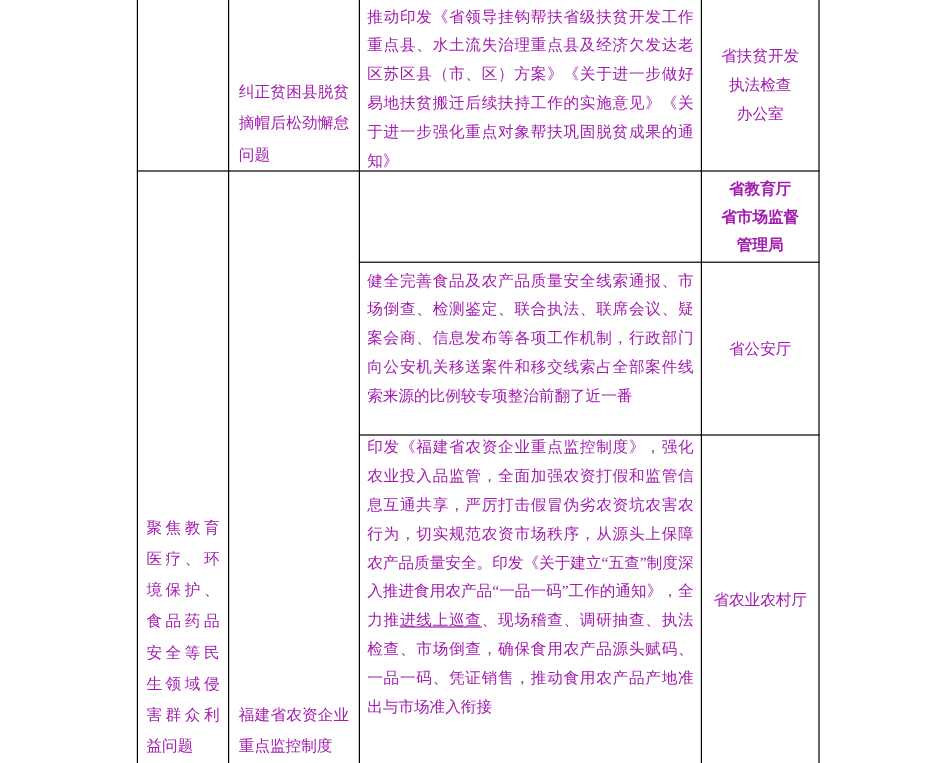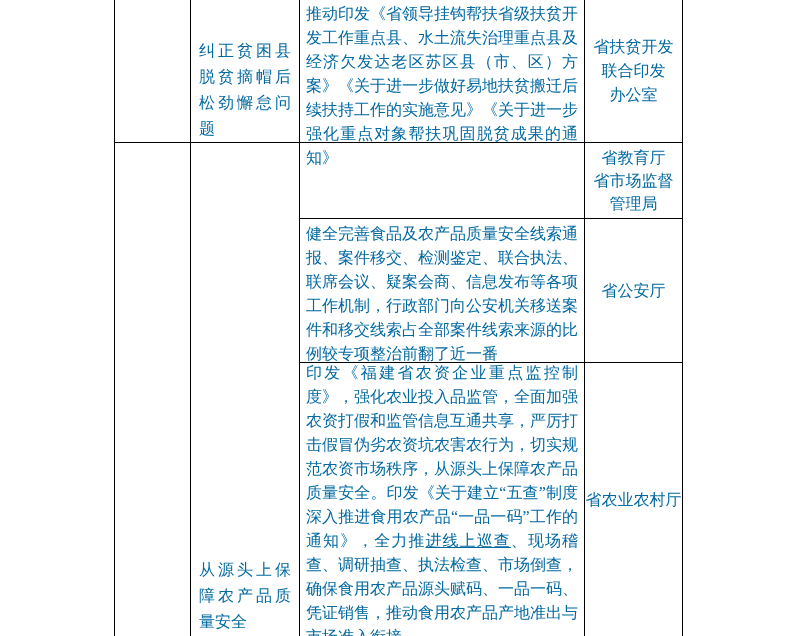--- a/index.html
+++ b/index.html
@@ -4,60 +4,63 @@
 <style>
   html,body { margin:0; padding:0; background:#ffffff; }
   .page {
     position:relative; width:793px; height:636px; background:#ffffff;
     overflow:hidden; color:#000;
     font-family:"Liberation Serif","DejaVu Serif",serif;
   }
   .vline, .hline { position:absolute; background:#000000; }
   .vline { width:1px; }
   .hline { height:1px; }
-  .cell { position:absolute; box-sizing:border-box; font-size:16px; color:#0369a1; }
+  .cell { position:absolute; box-sizing:border-box; font-size:13px; color:#a21caf; }
   .center-v { display:flex; flex-direction:column; justify-content:flex-end; }
   .jtxt { text-align:justify; text-justify:inter-character; line-height:26px; }
   .measure { text-align:justify; text-justify:inter-character; line-height:24px; }
   .unit { display:flex; align-items:center; justify-content:center; }
   .unit-txt { width:100%; text-align:center; white-space:pre-line; line-height:24px; }
-  .lh23 { line-height:23px; }
+  .lh23 { line-height:23px;font-weight:bold; }
   .underline { text-decoration:underline; }
 </style>
 </head>
 <body>
 
 <div class="page">
 
   <div class="vline" style="left:114px;top:0;height:636px"></div>
   <div class="vline" style="left:190px;top:0;height:636px"></div>
   <div class="vline" style="left:299px;top:0;height:636px"></div>
   <div class="vline" style="left:584px;top:0;height:636px"></div>
   <div class="vline" style="left:682px;top:0;height:636px"></div>
   <div class="hline" style="left:114px;top:142px;width:569px"></div>
   <div class="hline" style="left:299px;top:218px;width:384px"></div>
   <div class="hline" style="left:299px;top:362px;width:384px"></div>
 
   <div class="cell" style="left:0;top:0;width:114px;height:636px"></div>
 
+  <div class="cell center-v" style="left:115px;top:143px;width:75px;height:492px;padding:10px 7px 0">
+    <div class="jtxt">聚焦教育医疗、环境保护、食品药品安全等民生领域侵害群众利益问题</div>
+  </div>
 
   <div class="cell center-v" style="left:191px;top:0;width:108px;height:142px;padding:0 8px">
     <div class="jtxt">纠正贫困县脱贫摘帽后松劲懈怠问题</div>
   </div>
   <div class="cell center-v" style="left:191px;top:143px;width:108px;height:492px;padding:0 8px">
-    <div class="jtxt">从源头上保障农产品质量安全</div>
+    <div class="jtxt">福建省农资企业重点监控制度</div>
   </div>
 
   <div class="cell measure" style="left:300px;top:0;width:284px;height:142px;padding:2px 6px 0">推动印发《省领导挂钩帮扶省级扶贫开发工作重点县、水土流失治理重点县及经济欠发达老区苏区县（市、区）方案》《关于进一步做好易地扶贫搬迁后续扶持工作的实施意见》《关于进一步强化重点对象帮扶巩固脱贫成果的通知》</div>
-  <div class="cell measure" style="left:300px;top:219px;width:284px;height:143px;padding:3px 6px 0">健全完善食品及农产品质量安全线索通报、案件移交、检测鉴定、联合执法、联席会议、疑案会商、信息发布等各项工作机制，行政部门向公安机关移送案件和移交线索占全部案件线索来源的比例较专项整治前翻了近一番</div>
+  <div class="cell measure" style="left:300px;top:219px;width:284px;height:143px;padding:3px 6px 0">健全完善食品及农产品质量安全线索通报、市场倒查、检测鉴定、联合执法、联席会议、疑案会商、信息发布等各项工作机制，行政部门向公安机关移送案件和移交线索占全部案件线索来源的比例较专项整治前翻了近一番</div>
   <div class="cell measure" style="left:300px;top:353px;width:284px;height:273px;padding:8px 6px 0"><span>印发《福建省农资企业重点监控制度》，强化农业投入品监管，全面加强农资打假和监管信息互通共享，严厉打击假冒伪劣农资坑农害农行为，切实规范农资市场秩序，从源头上保障农产品质量安全。印发《关于建立“五查”制度深入推进食用农产品“一品一码”工作的通知》，全力推</span><span class="underline">进线上巡查</span><span>、现场稽查、调研抽查、执法检查、市场倒查，确保食用农产品源头赋码、一品一码、凭证销售，推动食用农产品产地准出与市场准入衔接</span></div>
 
   <div class="cell unit" style="left:585px;top:0;width:97px;height:142px">
     <div class="unit-txt">省扶贫开发
-联合印发
+执法检查
 办公室</div>
   </div>
   <div class="cell unit" style="left:585px;top:143px;width:97px;height:75px">
     <div class="unit-txt lh23">省教育厅
 省市场监督
 管理局</div>
   </div>
   <div class="cell unit" style="left:585px;top:219px;width:97px;height:143px">
     <div class="unit-txt">省公安厅</div>
   </div>

